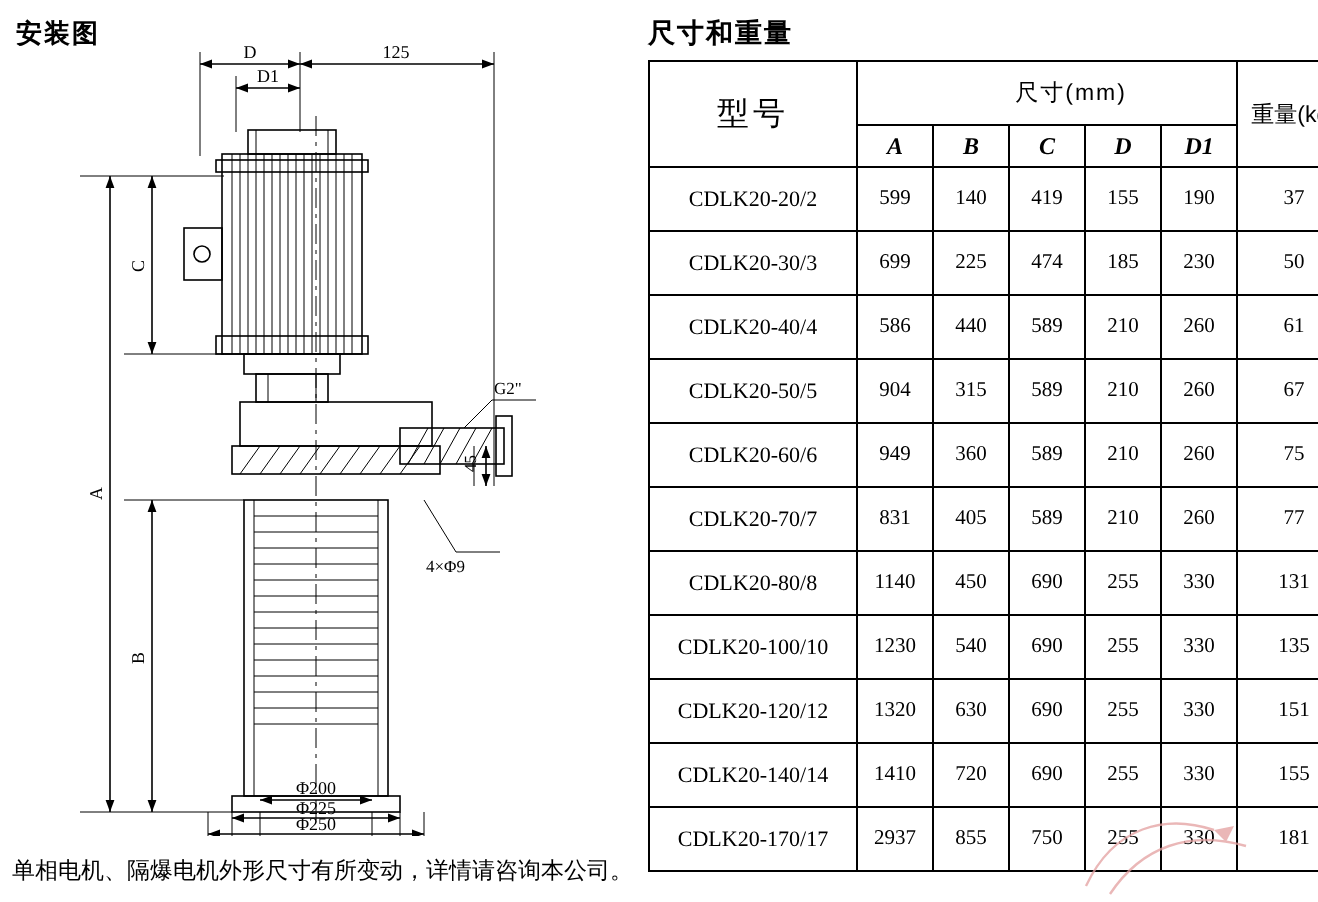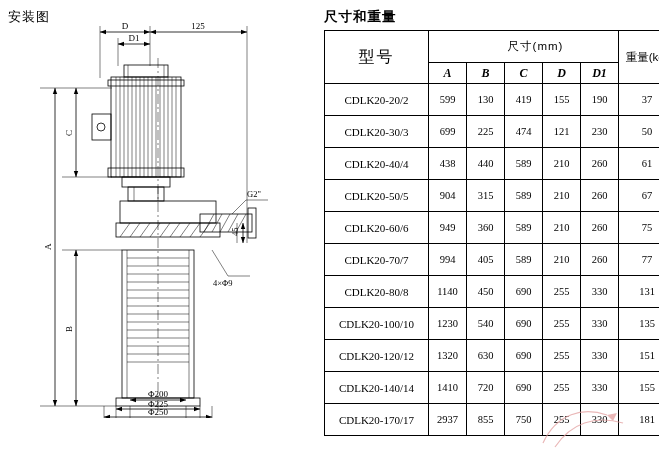--- a/index.html
+++ b/index.html
@@ -26,21 +26,21 @@
     left: 0;
     top: 0;
     width: 318px;
     height: 451px;
   }
   .left-title {
     position: absolute;
     left: 8px;
     top: 8px;
     font-size: 13px;
-    font-weight: normal;
+    font-weight: bold;
     letter-spacing: 1px;
   }
   .footnote {
     position: absolute;
     left: 6px;
     top: 428px;
     font-size: 11.5px;
     white-space: nowrap;
   }
   .drawing {
@@ -296,20 +296,21 @@
         <text x="158" y="389" font-size="9" text-anchor="middle" fill="#000" stroke="none" font-family="Liberation Serif, serif">Φ225</text>
 
         <line x1="104" y1="399" x2="212" y2="399"></line>
         <path d="M104,399 l6,-2.2 v4.4 z" fill="#000" stroke="none"></path>
         <path d="M212,399 l-6,-2.2 v4.4 z" fill="#000" stroke="none"></path>
         <text x="158" y="397" font-size="9" text-anchor="middle" fill="#000" stroke="none" font-family="Liberation Serif, serif">Φ250</text>
 
       </g>
     </svg>
 
+    <div class="footnote">单相电机、隔爆电机外形尺寸有所变动，详情请咨询本公司。</div>
   </div>
 
   <div class="right-panel">
     <div class="table-title">尺寸和重量</div>
 
     <table class="spec">
       <colgroup>
         <col class="c-model">
           <col class="c-a">
           <col class="c-b">
@@ -329,38 +330,38 @@
           <th class="sub">B</th>
           <th class="sub">C</th>
           <th class="sub">D</th>
           <th class="sub">D1</th>
         </tr>
       </thead>
       <tbody>
         <tr>
           <td class="model-cell">CDLK20-20/2</td>
           <td>599</td>
-          <td>130</td>
+          <td>140</td>
           <td>419</td>
           <td>155</td>
           <td>190</td>
           <td>37</td>
         </tr>
         <tr>
           <td class="model-cell">CDLK20-30/3</td>
           <td>699</td>
           <td>225</td>
           <td>474</td>
-          <td>121</td>
+          <td>185</td>
           <td>230</td>
           <td>50</td>
         </tr>
         <tr>
           <td class="model-cell">CDLK20-40/4</td>
-          <td>438</td>
+          <td>586</td>
           <td>440</td>
           <td>589</td>
           <td>210</td>
           <td>260</td>
           <td>61</td>
         </tr>
         <tr>
           <td class="model-cell">CDLK20-50/5</td>
           <td>904</td>
           <td>315</td>
@@ -373,21 +374,21 @@
           <td class="model-cell">CDLK20-60/6</td>
           <td>949</td>
           <td>360</td>
           <td>589</td>
           <td>210</td>
           <td>260</td>
           <td>75</td>
         </tr>
         <tr>
           <td class="model-cell">CDLK20-70/7</td>
-          <td>994</td>
+          <td>831</td>
           <td>405</td>
           <td>589</td>
           <td>210</td>
           <td>260</td>
           <td>77</td>
         </tr>
         <tr>
           <td class="model-cell">CDLK20-80/8</td>
           <td>1140</td>
           <td>450</td>

